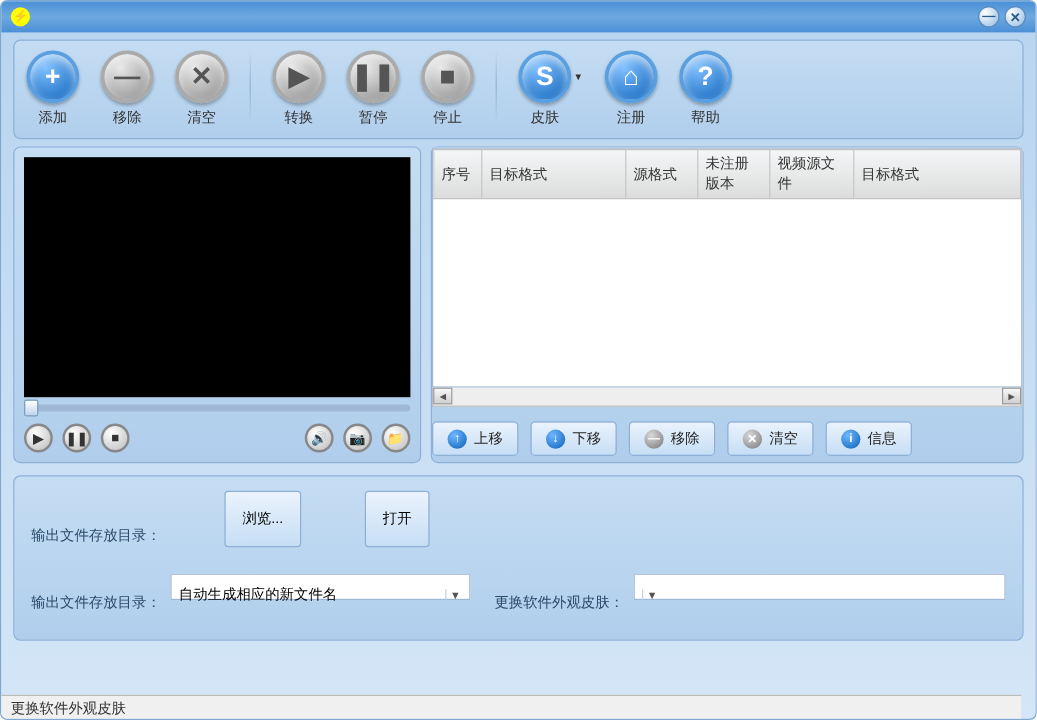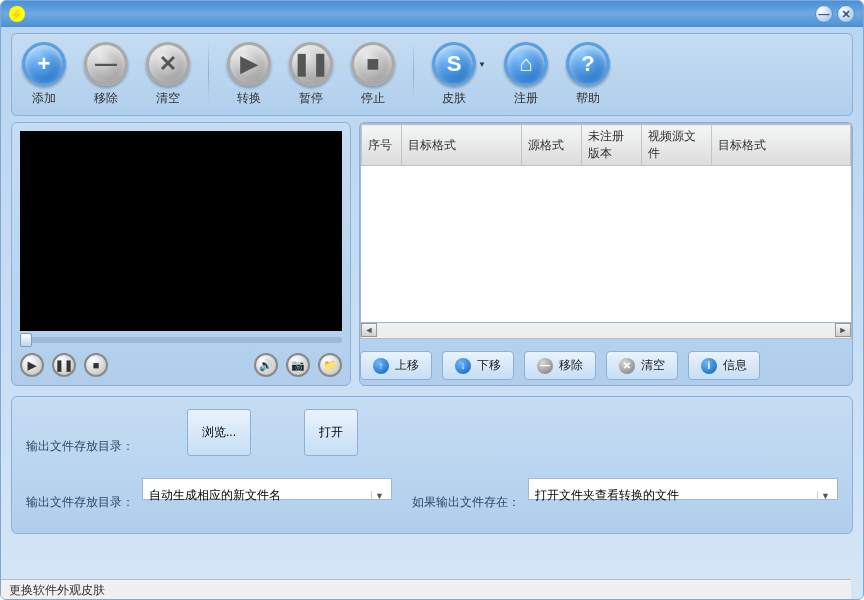--- a/index.html
+++ b/index.html
@@ -175,22 +175,21 @@
       <label>输出文件存放目录：</label>
       <div class="small-btn">浏览...</div>
       <div class="small-btn">打开</div>
     </div>
     <div class="form-row">
       <label>输出文件存放目录：</label>
       <div class="combo" style="width:250px">
         <div class="val">自动生成相应的新文件名</div>
         <div class="arr">▼</div>
       </div>
-      <label style="margin-left:12px">如果输出文件存在：</label>
+      <label style="margin-left:12px">更换软件外观皮肤：</label>
       <div class="combo" style="flex:1">
-        <div class="val">打开文件夹查看转换的文件</div>
         <div class="arr">▼</div>
       </div>
     </div>
   </div>
 
   <div class="statusbar">更换软件外观皮肤</div>
 </div>
 
 </body></html>

